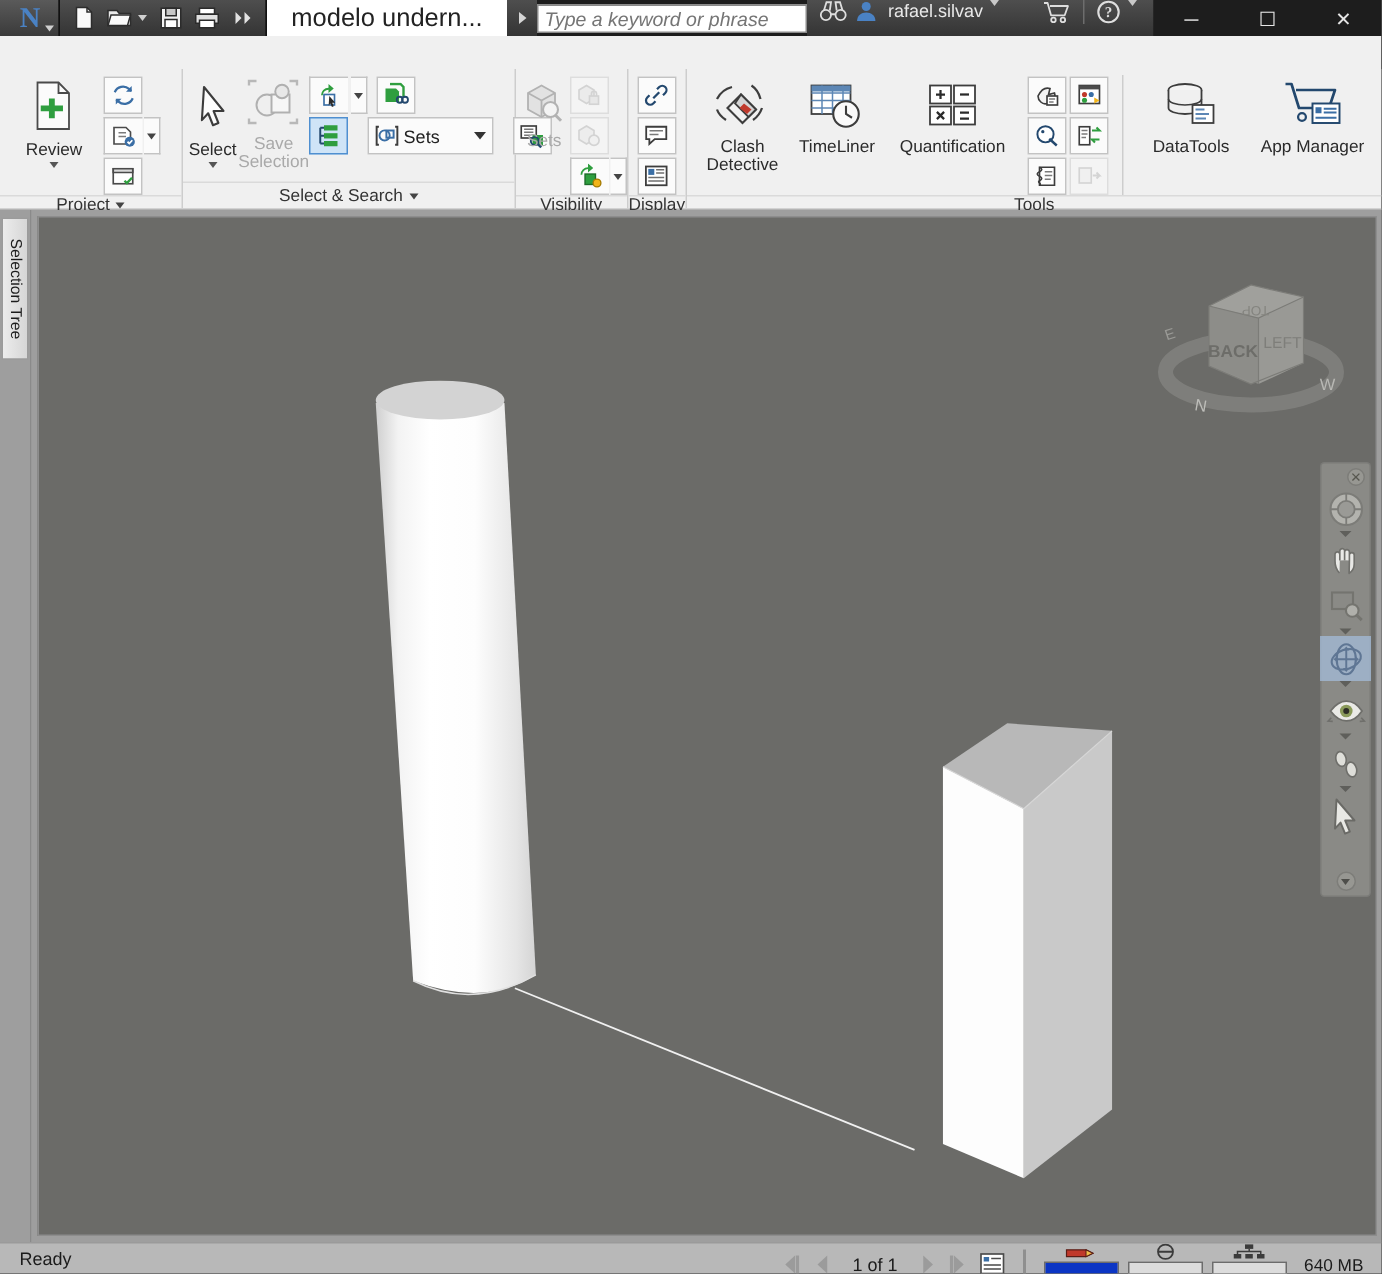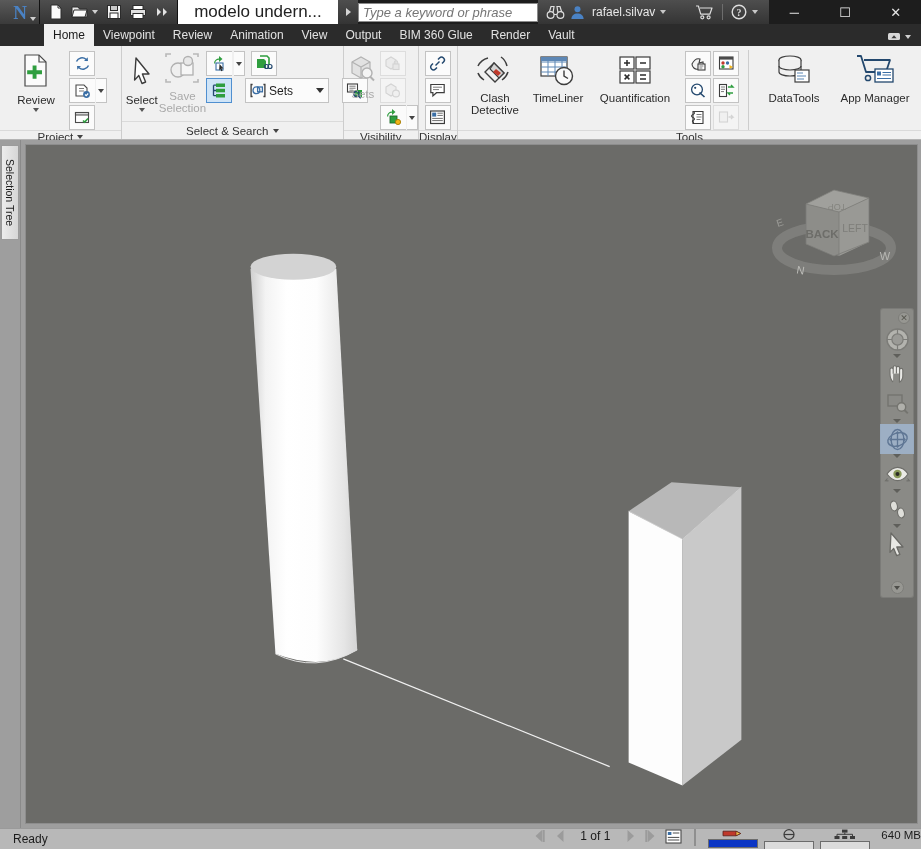--- a/index.html
+++ b/index.html
@@ -86,21 +86,21 @@
   }
   .searchbox input {
     border: none; outline: none; width: 100%;
     font-family: "Liberation Sans", sans-serif;
     font-size: 13px; font-style: italic; color: #555;
     background: transparent;
   }
   .title-right {
     flex: 1;
     background: linear-gradient(180deg,#4e4e4e 0%, #343434 100%);
-    display: flex; align-items: center;
+    display: flex; align-items: flex-start;
     padding-left: 8px; gap: 5px;
   }
   .tr-icon { display: flex; align-items: center; justify-content: center; }
   .user-name { font-size: 12px; color: #e8e8e8; margin-left: 2px; }
   .tr-caret {
     width: 0; height: 0;
     border-left: 3px solid transparent;
     border-right: 3px solid transparent;
     border-top: 4px solid #c8c8c8;
   }
@@ -325,22 +325,22 @@
     position: absolute; left: 0; top: 828px;
     width: 921px; height: 21px;
     background: #b8b8b8;
     border-top: 1px solid #9a9a9a;
     display: flex; align-items: center;
   }
   .status-ready {
     font-size: 12px; color: #1b1b1b; padding-left: 13px;
   }
   .status-right {
-    margin-left: auto; display: flex; align-items: flex-start;
-    gap: 4px; padding-right: 0;
+    margin-left: auto; display: flex; align-items: flex-end;
+    gap: 4px; padding-right: 12px;
   }
   .pg-arrow { display: flex; align-items: center; justify-content: center; width: 17px; }
   .pg-text { font-size: 12px; color: #1b1b1b; padding: 0 8px; white-space: nowrap; }
   .status-sep { width: 2px; height: 17px; background: #8f8f8f; margin: 0 7px; }
   .meter { display: flex; flex-direction: column; align-items: center; gap: 1px; width: 52px; }
   .meter .bar {
     width: 50px; height: 9px;
     border: 1px solid #6c6c6c; background: #dcdcdc;
   }
   .meter .bar .fill { height: 100%; background: #0b35c4; }
@@ -437,38 +437,20 @@
       <span class="tr-caret"></span>
     </div>
 
     <div class="win-ctrls">
       <div class="win-btn">─</div>
       <div class="win-btn">☐</div>
       <div class="win-btn">✕</div>
     </div>
   </div>
 
-  <div class="ribbon-tabs">
-    <div class="rtab active">Home</div>
-    <div class="rtab">Viewpoint</div>
-    <div class="rtab">Review</div>
-    <div class="rtab">Animation</div>
-    <div class="rtab">View</div>
-    <div class="rtab">Output</div>
-    <div class="rtab">BIM 360 Glue</div>
-    <div class="rtab">Render</div>
-    <div class="rtab">Vault</div>
-    <div class="rtab-extra">
-      <svg width="15" height="11" viewBox="0 0 15 11">
-          <rect x="1" y="2" width="12" height="7" rx="1.5" fill="#d7d7d7"></rect>
-          <path d="M4.4 7.2L7 4.3l2.6 2.9z" fill="#3b3b3b"></path>
-        </svg>
-      <span style="width:0;height:0;border-left:3.5px solid transparent;border-right:3.5px solid transparent;border-top:4px solid #d0d0d0"></span>
-    </div>
-  </div>
 
   <div class="ribbon">
 
     <div class="panel" style="width:140px">
       <div class="panel-body">
         <div class="bigbtn">
           <svg width="42" height="40" viewBox="0 0 42 40">
             <path d="M10 3h14l7 7v24H10z" fill="#fbfbfb" stroke="#4a4a4a" stroke-width="1.2"></path>
             <path d="M24 3v7h7" fill="none" stroke="#4a4a4a" stroke-width="1.2"></path>
             <path d="M22 26h7v-6h5v6h7v5h-7v6h-5v-6h-7z" transform="translate(-5,-2) scale(0.78)" fill="#2f9e3f"></path>

